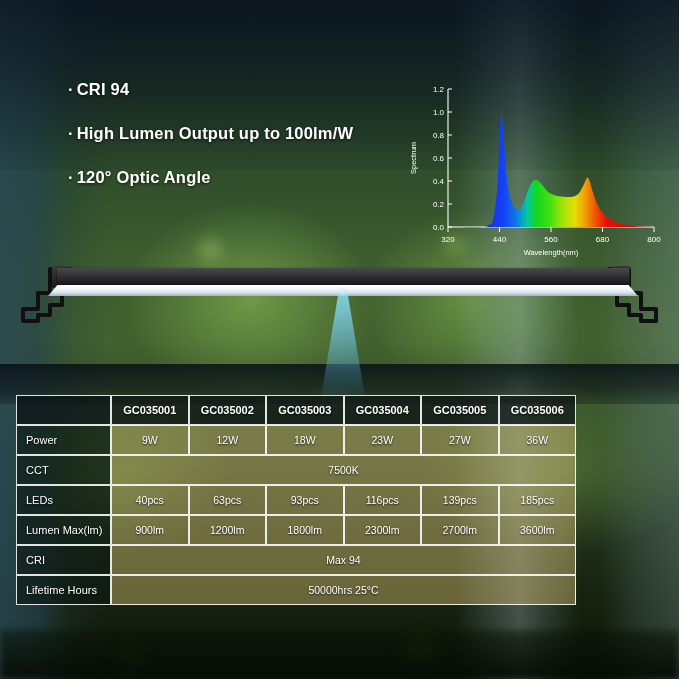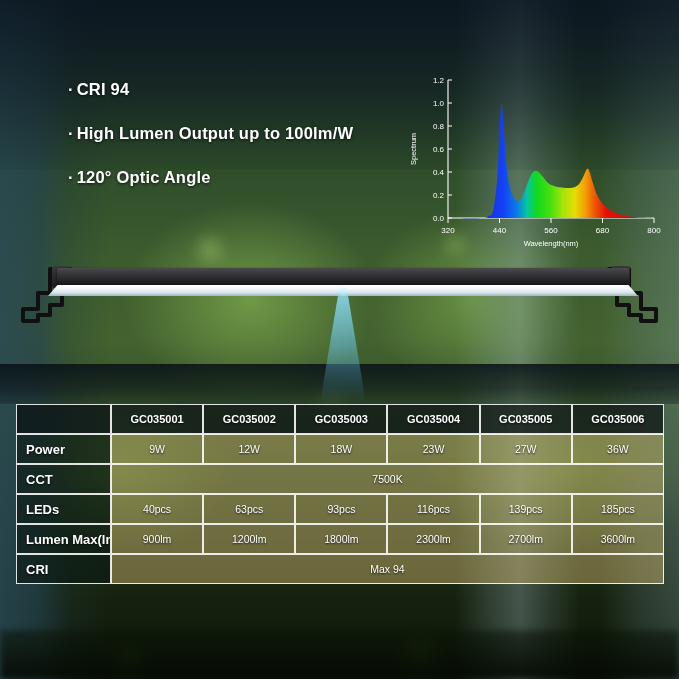--- a/index.html
+++ b/index.html
@@ -83,21 +83,21 @@
     font-weight: 700;
     letter-spacing: 0.2px;
     margin-bottom: 25px;
     text-shadow: 0 1px 3px rgba(0,0,0,0.75);
     white-space: nowrap;
   }
   .feature-line .dot { margin-right: 3px; }
 
   
   .chart {
-    position: absolute; left: 404px; top: 72px;
+    position: absolute; left: 404px; top: 81px;
     width: 252px; height: 176px; text-align: right;
   }
   .chart svg { display:block; width:252px; height:176px; overflow: visible; }
   .ax-txt { font-family: "Liberation Sans", sans-serif; font-size: 8px; fill: #ffffff; }
   .ax-lbl { font-family: "Liberation Sans", sans-serif; font-size: 7.5px; fill: #ffffff; }
 
   
   .lamp-body {
     position: absolute; left: 57px; top: 268px;
     width: 572px; height: 18px;
@@ -133,44 +133,44 @@
     background: radial-gradient(circle, rgba(190,240,255,0.95), rgba(140,215,245,0) 70%);
     filter: blur(1.5px);
   }
 
   
   .bracket { position: absolute; }
   .bracket svg { display:block; }
 
   
   .spec-table {
-    position: absolute; left: 16px; top: 404px;
-    width: 648px;
+    position: absolute; left: 16px; top: 395px;
+    width: 560px;
     border-collapse: separate;
     border-spacing: 0;
     table-layout: fixed;
   }
   .spec-table td {
     height: 30px;
     border: 1px solid rgba(255,255,255,0.88);
     color: #ffffff;
     font-size: 10.5px;
     text-align: center;
     vertical-align: middle;
     text-shadow: 0 1px 2px rgba(0,0,0,0.8);
     padding: 0 4px;
     overflow: hidden;
     white-space: nowrap;
   }
   .spec-table td.lbl {
     width: 95px;
     text-align: left;
     padding-left: 9px;
-    font-weight: 700;
-    font-size: 13px;
+    font-weight: 400;
+    font-size: 11px;
     background: rgba(12,24,18,0.62);
   }
   .spec-table tr.hdr td {
     font-weight: 700;
     font-size: 11px;
     background: rgba(14,20,22,0.72);
   }
   .spec-table tr.hdr td.corner { background: rgba(10,18,22,0.78); }
   .spec-table td.val {
     background: rgba(205,180,110,0.46);
@@ -328,17 +328,21 @@
         <td class="val">2300lm</td>
         <td class="val">2700lm</td>
         <td class="val">3600lm</td>
       </tr>
 
       <tr>
         <td class="lbl">CRI</td>
         <td class="val merged" colspan="6">Max 94</td>
       </tr>
 
+      <tr>
+        <td class="lbl">Lifetime Hours</td>
+        <td class="val merged" colspan="6">50000hrs 25°C</td>
+      </tr>
 
     </tbody>
   </table>
 
 </div>
 
 </body></html>

